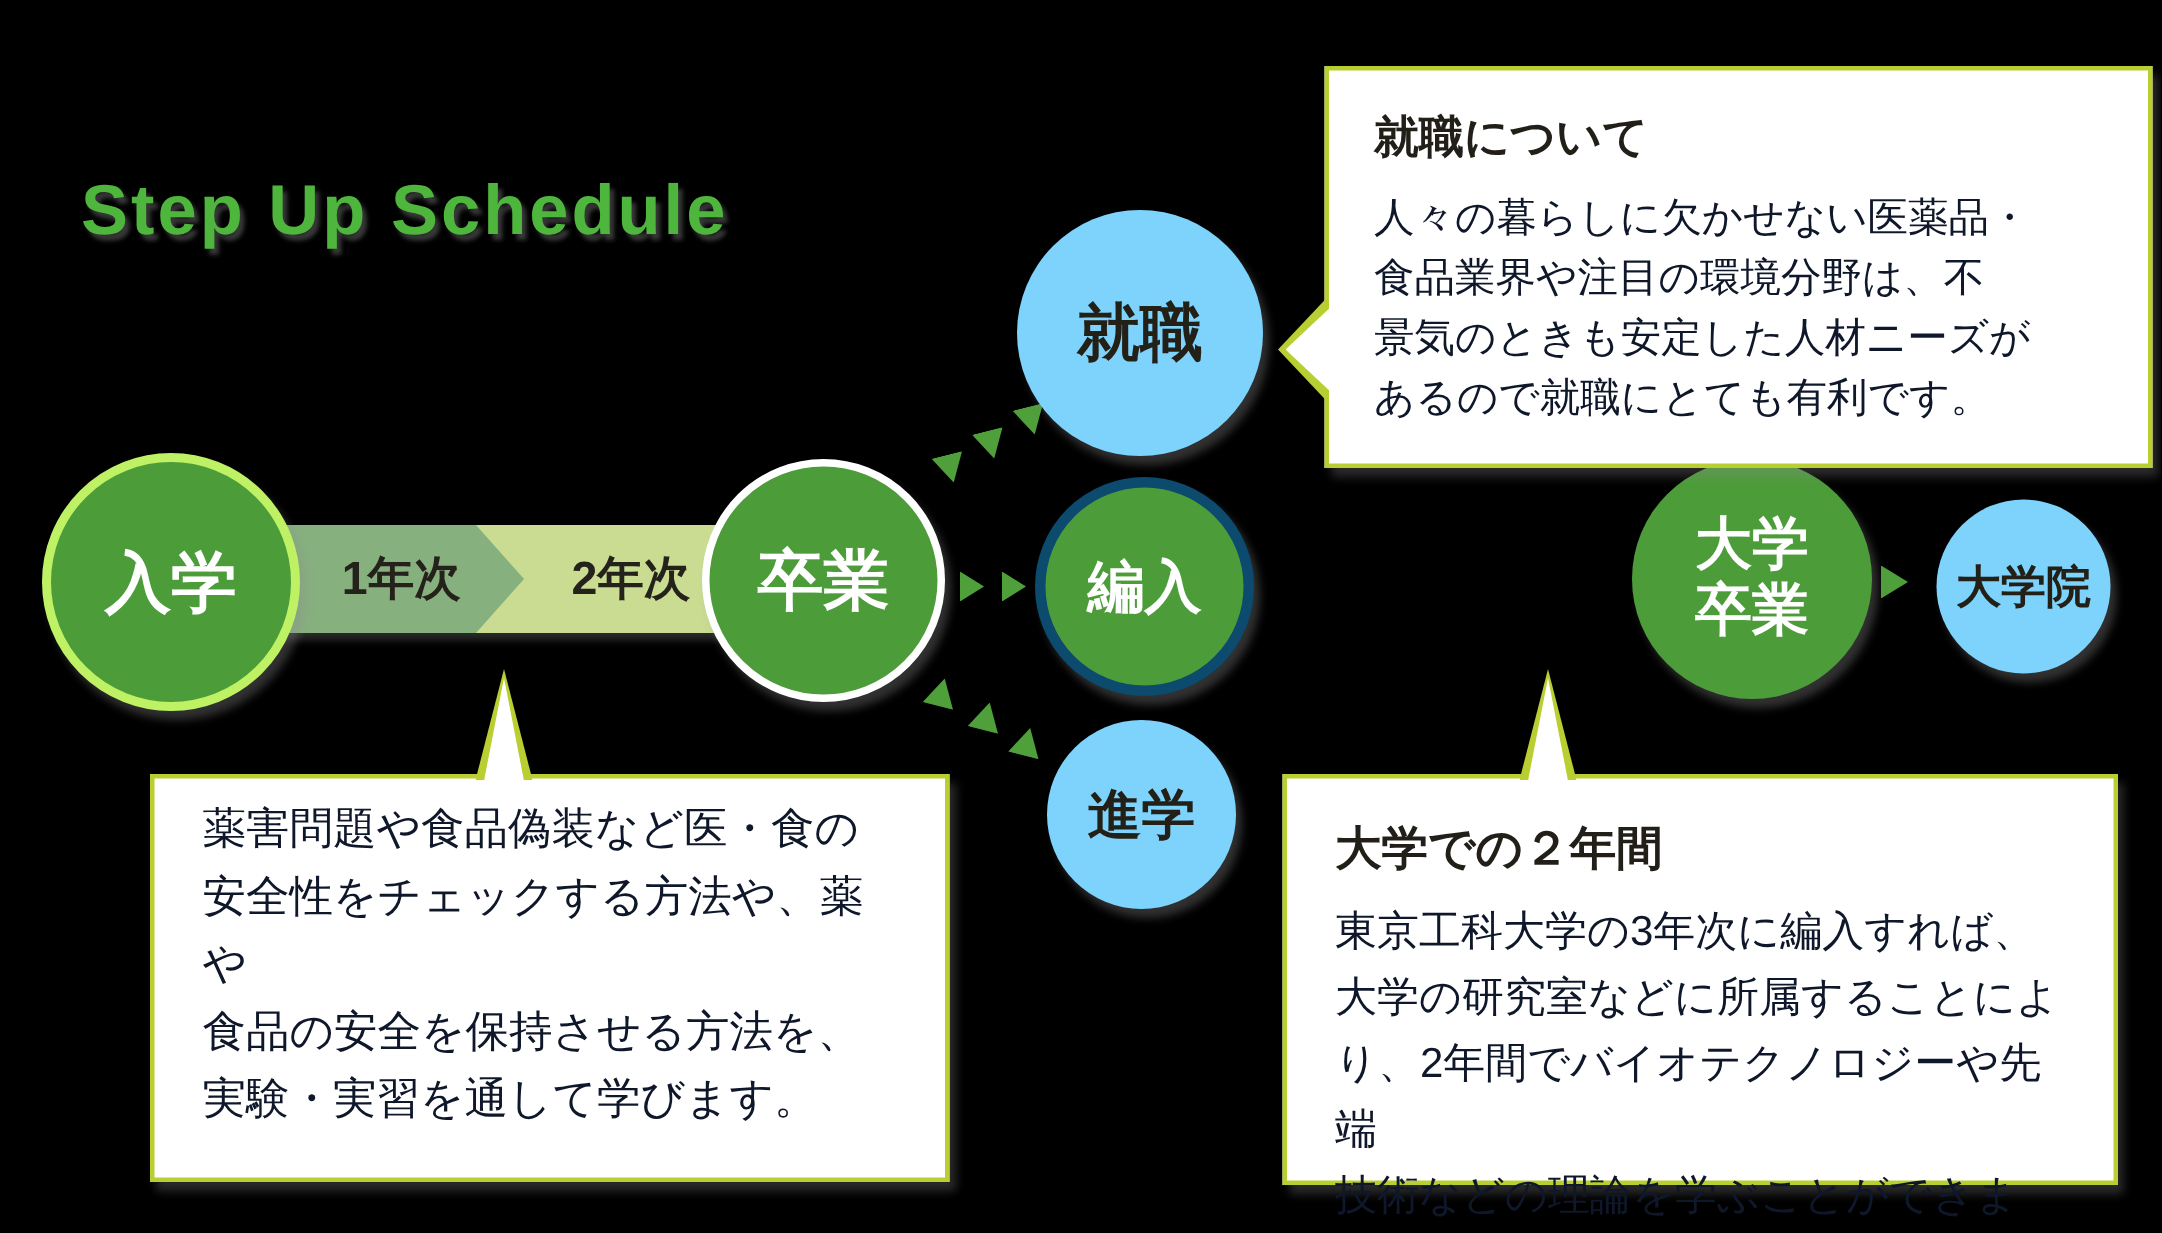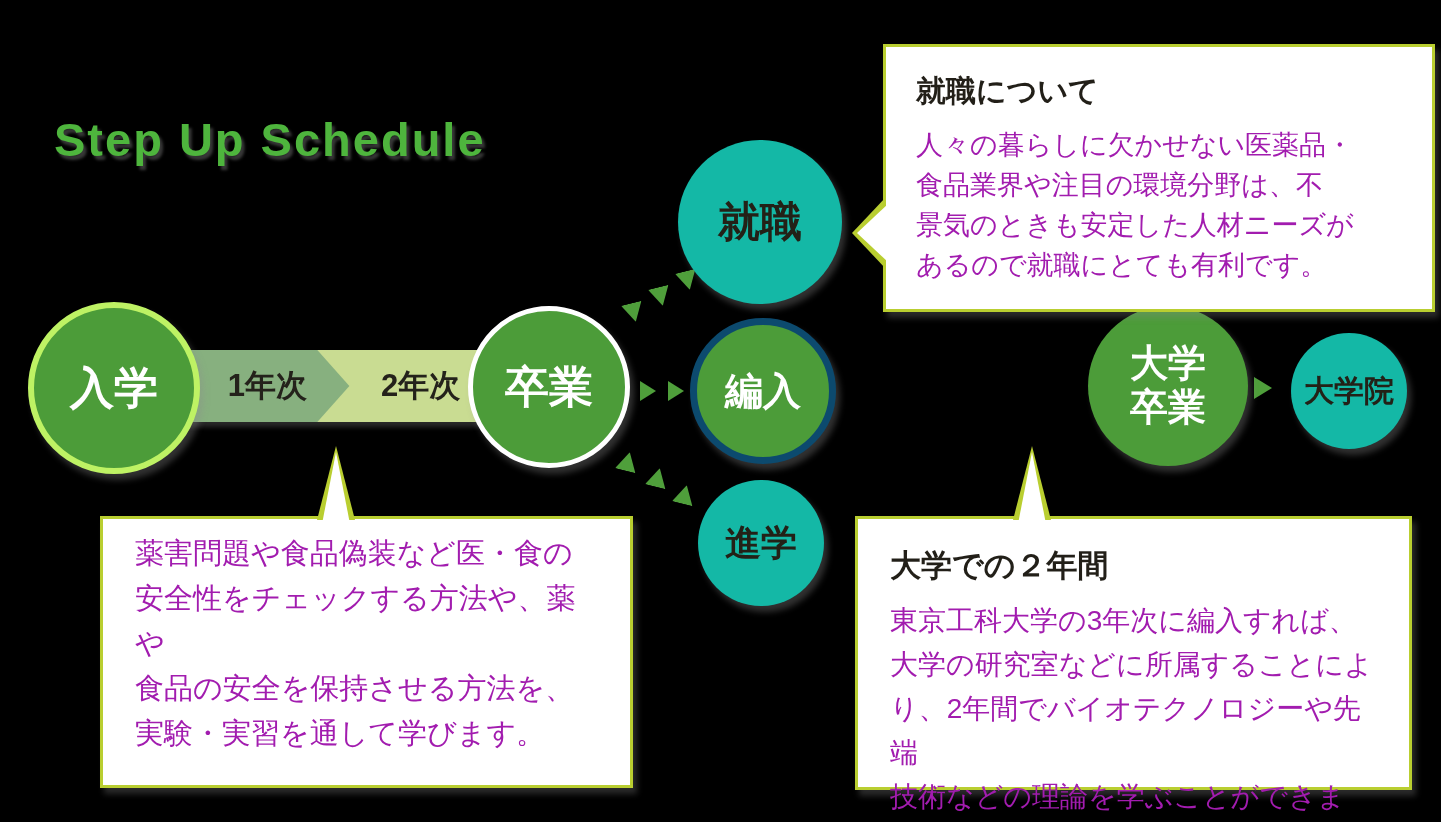--- a/index.html
+++ b/index.html
@@ -20,41 +20,41 @@
   .band-1 .chev{clip-path:polygon(0 0,47% 0,56% 50%,47% 100%,0 100%);}
   .band-2 .chev{clip-path:polygon(0 0,46% 0,55% 50%,46% 100%,0 100%);}
   .band-label{position:absolute;top:50%;transform:translate(-50%,-50%);
               font-size:31px;font-weight:bold;color:#24221b;white-space:nowrap;}
 
   
   .circle{position:absolute;border-radius:50%;display:flex;align-items:center;justify-content:center;
           text-align:center;box-sizing:border-box;z-index:2;
           box-shadow:4px 6px 6px rgba(140,140,140,.35);}
   .dark{background:#4c9c39;color:#fff;}
-  .light{background:#14b8a6;color:#232117;align-items:center;}
+  .light{background:#7dd3fc;color:#232117;align-items:center;}
   .c-nyugaku{left:28px;top:302px;width:172px;height:172px;border:6px solid #bef264;font-size:44px;font-weight:bold;align-items:center;}
   .c-sotsugyo{left:468px;top:306px;width:162px;height:162px;border:5px solid #fff;font-size:44px;font-weight:bold;}
   .c-hennyu{left:690px;top:318px;width:146px;height:146px;border:7px solid #0c4a6e;font-size:38px;font-weight:bold;}
   .c-shushoku{left:678px;top:140px;width:164px;height:164px;font-size:42px;font-weight:bold;}
   .c-shingaku{left:698px;top:480px;width:126px;height:126px;font-size:36px;font-weight:bold;}
   .c-daigakusotsugyo{left:1088px;top:306px;width:160px;height:160px;font-size:38px;font-weight:bold;line-height:1.15;}
   .c-daigakuin{left:1291px;top:333px;width:116px;height:116px;font-size:30px;font-weight:bold;}
 
   
   .tri{position:absolute;background:#4f9f3b;z-index:1;
        filter:drop-shadow(2px 2px 1px rgba(140,140,140,.4));}
   .tri-down{width:21px;height:19px;clip-path:polygon(0 0,100% 0,50% 100%);}
   .tri-up{width:21px;height:19px;clip-path:polygon(50% 0,100% 100%,0 100%);}
   .tri-right{width:16px;height:20px;clip-path:polygon(0 0,100% 50%,0 100%);}
 
   
   .bubble{position:absolute;background:#fff;border:3px solid #b9ce30;box-sizing:border-box;z-index:3;
           box-shadow:4px 6px 6px rgba(140,140,140,.30);}
   .bubble-title{font-weight:bold;color:#221f18;}
-  .bubble-body{color:#a21caf;}
+  .bubble-body{color:#0f172a;}
   .b-shushoku{left:883px;top:44px;width:552px;height:268px;}
   .b-shushoku .bubble-title{margin:24px 30px 0;font-size:30px;}
   .b-shushoku .bubble-body{margin:13px 30px 0;font-size:27px;line-height:40px;}
   .b-gakka{left:100px;top:516px;width:533px;height:272px;}
   .b-gakka .bubble-title{margin:26px 32px 0;font-size:31px;}
   .b-gakka .bubble-body{margin:12px 32px 0;font-size:29px;line-height:45px;}
   .b-daigaku{left:855px;top:516px;width:557px;height:274px;}
   .b-daigaku .bubble-title{margin:26px 32px 0;font-size:31px;}
   .b-daigaku .bubble-body{margin:12px 32px 0;font-size:28px;line-height:44px;}
 

